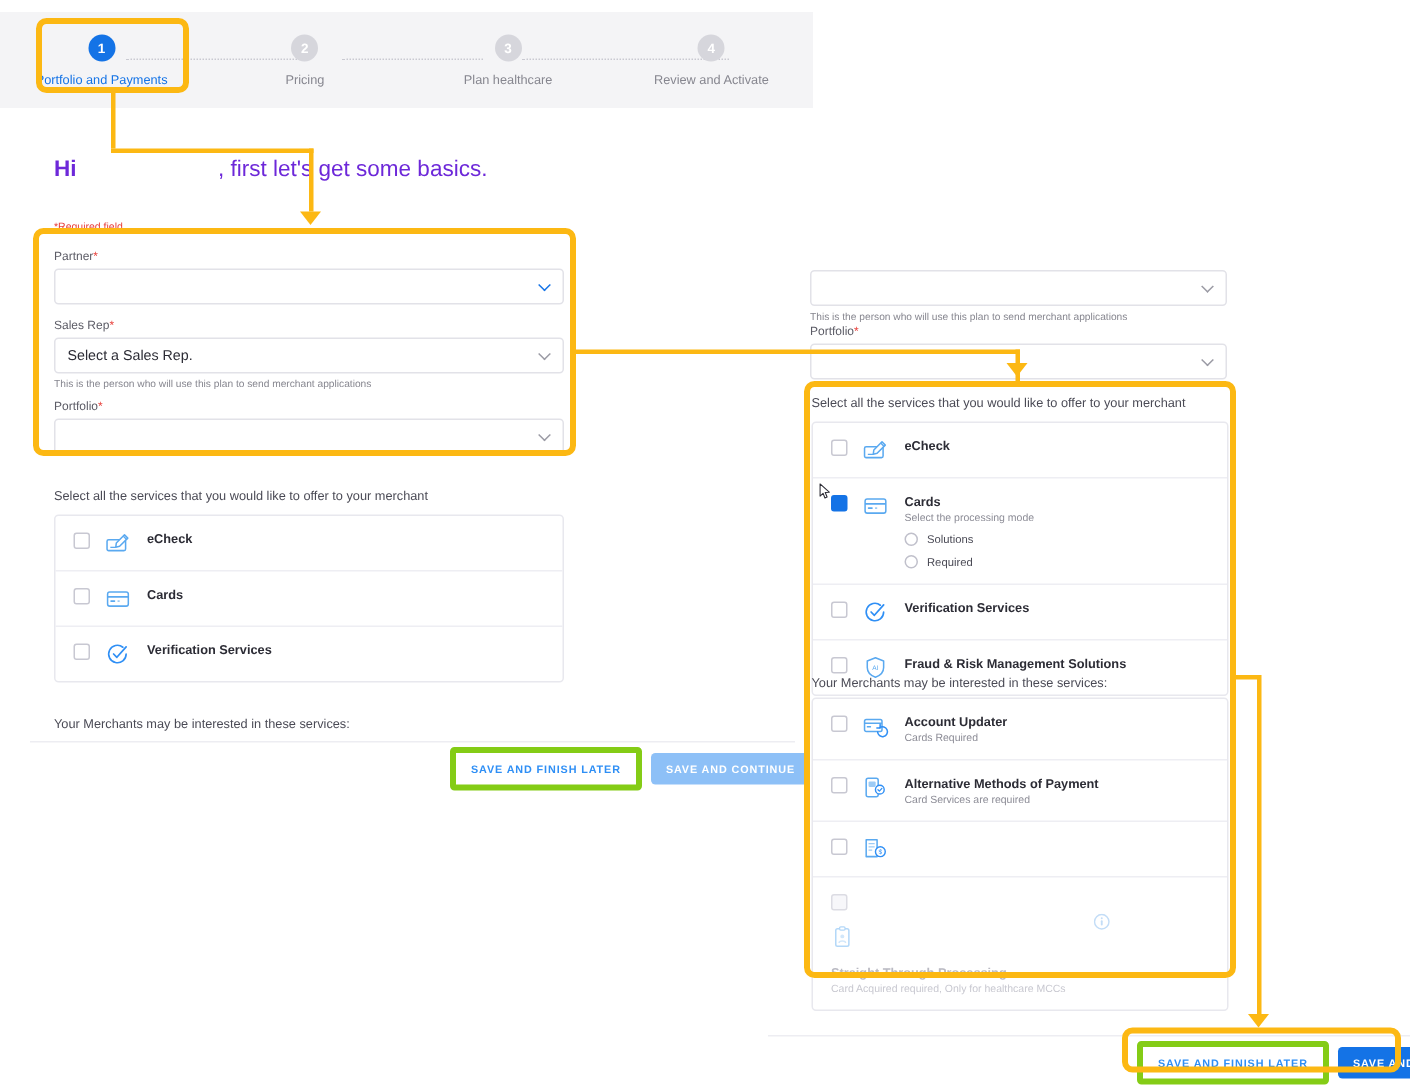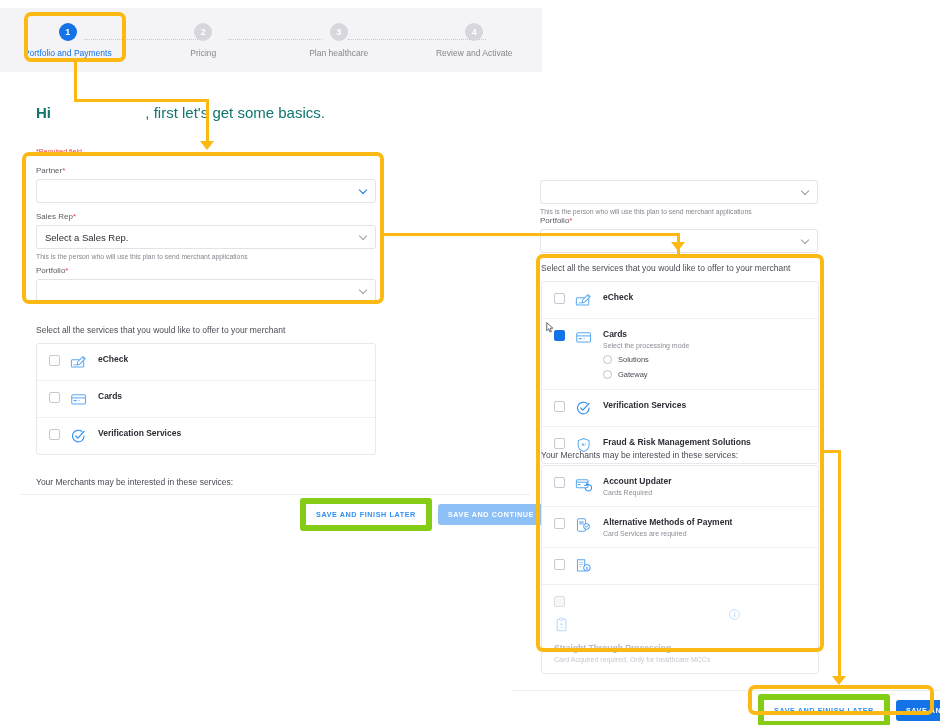--- a/index.html
+++ b/index.html
@@ -88,21 +88,21 @@
     background: #fff;
   }
   .radio-lbl { font-size: 7.5px; color: #4a4a55; }
 
   
   .btn-row { display: flex; align-items: center; gap: 6px; }
   .btn {
     font-size: 7.2px; font-weight: bold; letter-spacing: .6px;
     padding: 6px 10px; border-radius: 3px; white-space: nowrap;
   }
-  .btn.ghost { background: #fff; color: #2f8ff5; border: 6px solid #84cc16; }
+  .btn.ghost { background: #fff; color: #2f8ff5; border: 4px solid #84cc16; }
   .btn.primary-dim { background: #8dc0f7; color: #ffffff; }
   .btn.primary { background: #1473e6; color: #ffffff; }
   .divider { border-top: 1px solid #ededf2; }
 
   
   .hl {
     position: absolute; border: 4px solid #fcb813; border-radius: 7px;
     pointer-events: none; z-index: 40;
   }
   .vline, .hline {
@@ -145,21 +145,21 @@
         <div class="step-label">Plan healthcare</div>
       </div>
       <div class="step">
         <div class="step-circle">4</div>
         <div class="step-label">Review and Activate</div>
       </div>
     </div>
   </div>
 
   <div style="position:absolute;left:36px;top:104px;width:345px;">
-    <div style="font-size:15px;color:#0f766e;">
+    <div style="font-size:15px;color:#6d28d9;">
       <span style="font-weight:bold;">Hi</span>
       <span style="display:inline-block;width:86px;"></span>
       <span>, first let's get some basics.</span>
     </div>
   </div>
 
   <div style="position:absolute;left:36px;top:148px;font-size:7px;color:#e8413c;">*Required field</div>
 
   <div style="position:absolute;left:36px;top:212px;width:340px;">
     <div class="field-label">
@@ -297,21 +297,21 @@
       </svg>
       <div class="svc-txt">
         <div class="svc-name">Cards</div>
         <div class="svc-sub">Select the processing mode</div>
         <div class="radio-line">
           <span class="radio"></span>
           <span class="radio-lbl">Solutions</span>
         </div>
         <div class="radio-line">
           <span class="radio"></span>
-          <span class="radio-lbl">Gateway</span>
+          <span class="radio-lbl">Required</span>
         </div>
       </div>
     </div>
 
     <div class="svc-row">
       <div class="cbx"></div>
       <svg class="svc-ico" viewBox="0 0 24 22">
         <path d="M19 11 A8 8 0 1 1 16 4.8" fill="none" stroke="#2f8ff5" stroke-width="1.5" stroke-linecap="round"></path>
         <path d="M7.5 11 L10.5 14 L19 4.5" fill="none" stroke="#2f8ff5" stroke-width="1.6" stroke-linecap="round" stroke-linejoin="round"></path>
       </svg>

